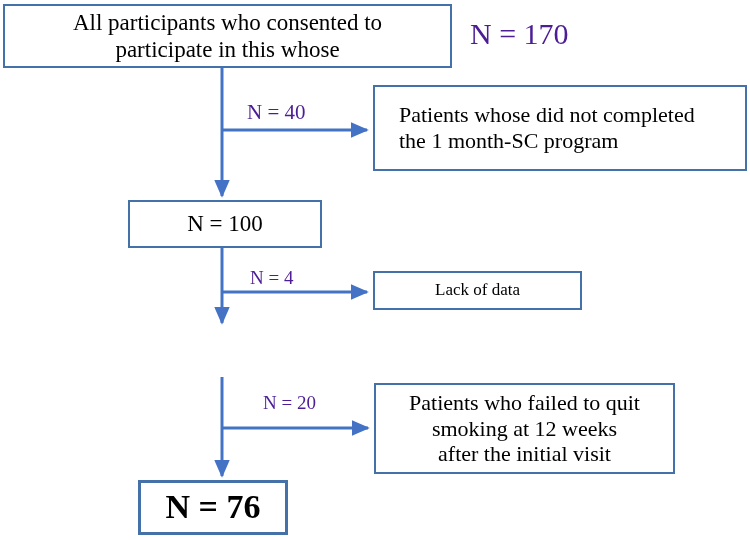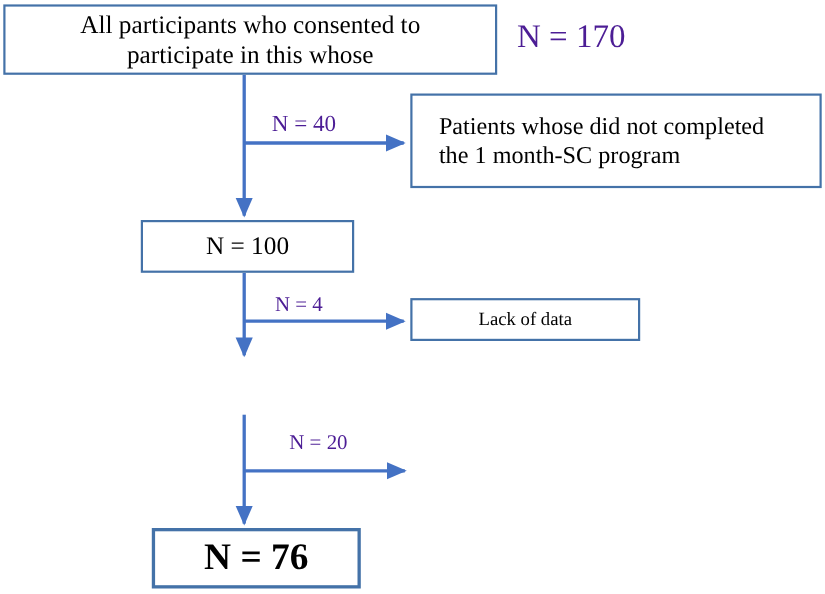--- a/index.html
+++ b/index.html
@@ -36,21 +36,21 @@
   .node.center { justify-content: center; text-align: center; }
   .node.left   { justify-content: flex-start; text-align: left; padding-left: 24px; }
 
   
   #node-consented { left: 3px;  top: 4px;   width: 449px; height: 64px;  font-size: 23px; }
   #node-dropout   { left: 373px; top: 85px;  width: 374px; height: 86px;  font-size: 22px; }
   #node-n100      { left: 128px; top: 200px; width: 194px; height: 48px;  font-size: 23px; }
   #node-lackdata  { left: 373px; top: 271px; width: 209px; height: 39px;  font-size: 17px; }
   #node-n96       { left: 138px; top: 327px; width: 180px; height: 50px;  font-size: 31px; }
   #node-failed    { left: 374px; top: 383px; width: 301px; height: 91px;  font-size: 22px; }
-  #node-n76       { left: 138px; top: 480px; width: 190px; height: 55px;  font-size: 34px;
+  #node-n76       { left: 138px; top: 480px; width: 150px; height: 55px;  font-size: 34px;
                     font-weight: bold; border-width: 3px; }
 
   .node-text { display: block; width: 100%; }
 
   
   .label {
     position: absolute;
     color: #4c1d95;
     white-space: nowrap;
   }
@@ -108,18 +108,25 @@
 
   <div class="label" id="label-n4">N = 4</div>
 
   <div class="node center" id="node-lackdata">
     <span class="node-text">Lack of data</span>
   </div>
 
 
   <div class="label" id="label-n20">N = 20</div>
 
+  <div class="node center" id="node-failed">
+    <span class="node-text">
+      <span>Patients who failed to quit</span><br>
+      <span>smoking at 12 weeks</span><br>
+      <span>after the initial visit</span>
+    </span>
+  </div>
 
   <div class="node center" id="node-n76">
     <span class="node-text">N = 76</span>
   </div>
 
 </div>
 
 </body></html>

